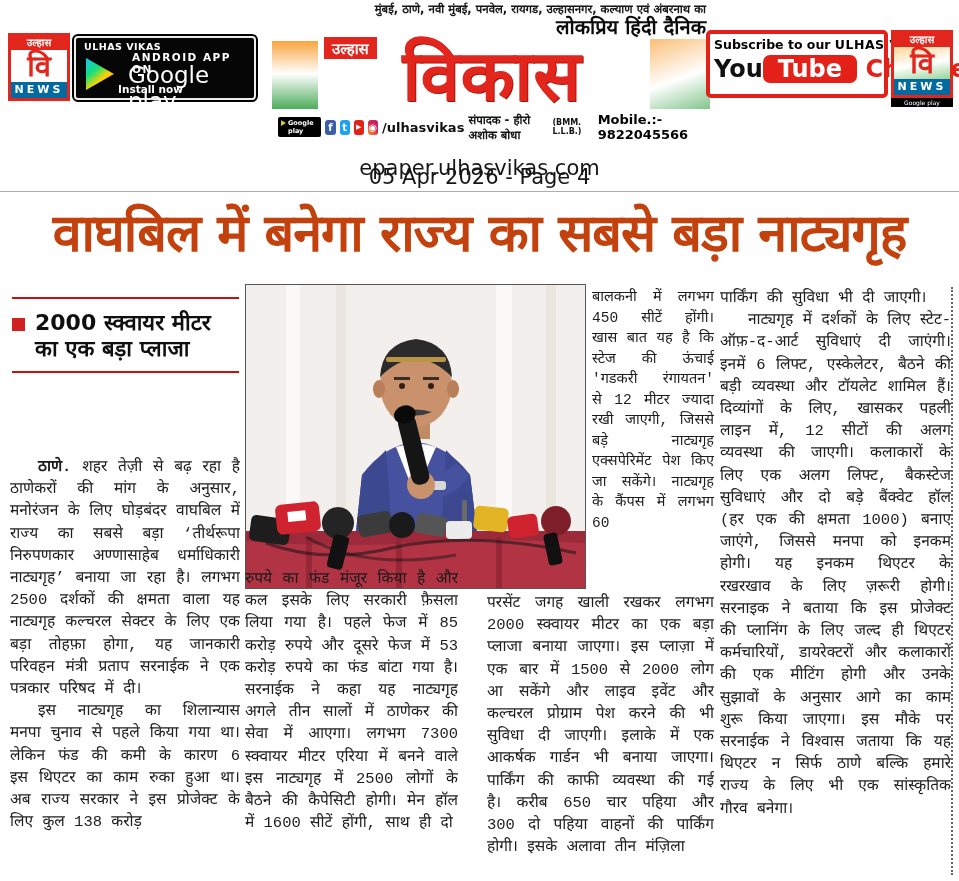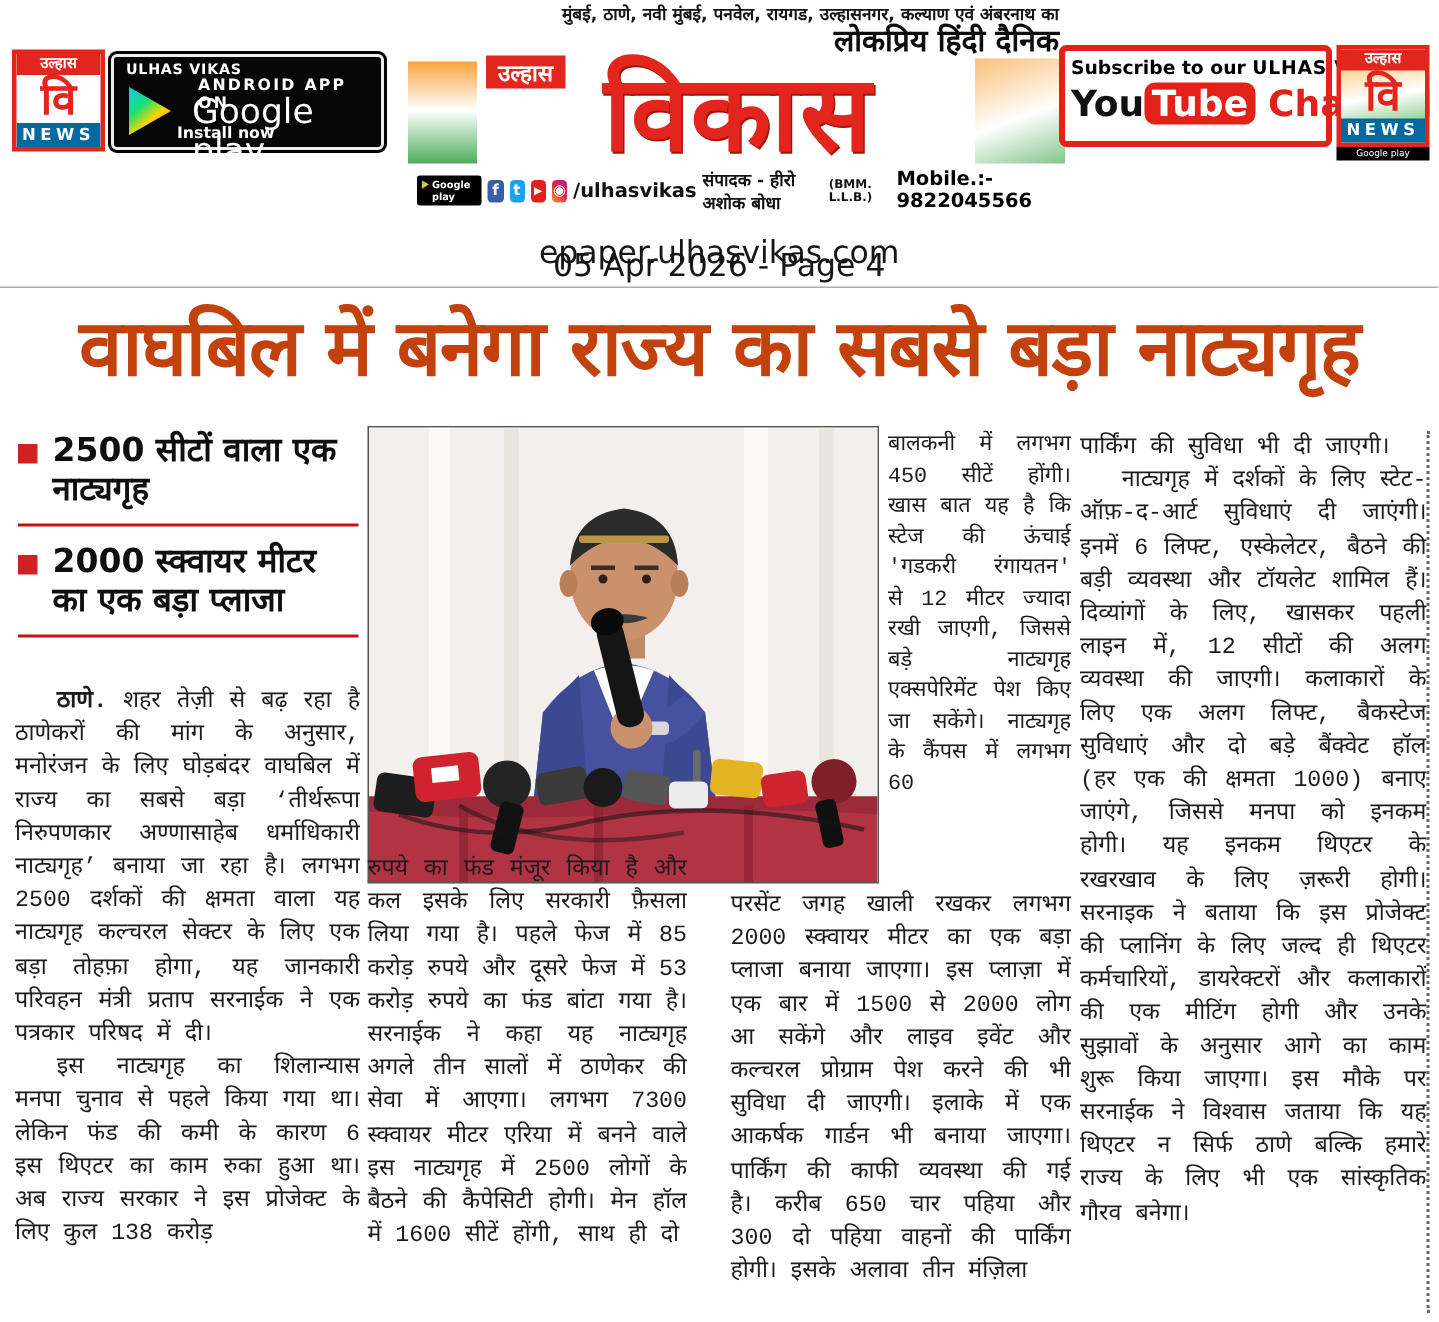--- a/index.html
+++ b/index.html
@@ -52,21 +52,21 @@
   .mh-site { position:absolute; left:0; top:128px; width:428px; display:flex; align-items:center; justify-content:center; gap:8px; }
   .site-bar { width:78px; height:4px; background:#f1a11b; }
   .mh-site-text { font-size:13px; font-weight:bold; color:#222; }
 
   .right-promo { position:absolute; left:706px; top:30px; display:flex; gap:3px; align-items:flex-start; }
   .yt-box { width:182px; height:68px; border:4px solid #e32119; border-radius:5px; background:#fff;
             text-align:center; padding:3px 4px; }
   .yt-line1 { font-size:12.5px; font-weight:bold; color:#000; white-space:nowrap; }
   .yt-line1 .brand { font-weight:900; letter-spacing:.5px; }
   .yt-line2 { font-size:24px; font-weight:900; line-height:30px; margin-top:2px; white-space:nowrap; }
-  .yt-you { color:#111; } .yt-tube { background:#e32119; color:#fff; border-radius:7px; padding:0 5px; }
+  .yt-you { color:#111; } .yt-tube { background:#e32119; color:#fff; border-radius:7px; padding:0 15px; }
   .yt-channel { color:#e32119; }
   .right-vi-strip { background:#000; color:#fff; font-size:6px; text-align:center; padding:1px 0; width:62px; }
 
   .epaper-url, .date-line { position:absolute; left:0; width:959px; text-align:center; color:#161616; font-size:21px; }
   .epaper-url { top:156px; }
   .date-line { top:165px; }
   .hairline { position:absolute; left:0; top:191px; width:959px; height:1px; background:#adadad; }
 
   
   .headline { position:absolute; left:6px; top:195px; width:947px; text-align:center;
@@ -156,24 +156,20 @@
     </div>
   </div>
 
   <div class="epaper-url">epaper.ulhasvikas.com</div>
   <div class="date-line">05 Apr 2026 - Page 4</div>
   <div class="hairline"></div>
 
   <div class="headline">वाघबिल में बनेगा राज्य का सबसे बड़ा नाट्यगृह</div>
 
   <div class="highlights">
-    <div class="hl-item">
-      <span class="hl-bullet"></span>
-      <span class="hl-text">2500 सीटों वाला एक नाट्यगृह</span>
-    </div>
     <div class="hl-rule"></div>
     <div class="hl-item">
       <span class="hl-bullet"></span>
       <span class="hl-text">2000 स्क्वायर मीटर का एक बड़ा प्लाजा</span>
     </div>
     <div class="hl-rule"></div>
   </div>
 
   <div class="col1-text bodytext">
     <p class="noindent" style="text-indent:1.8em">

